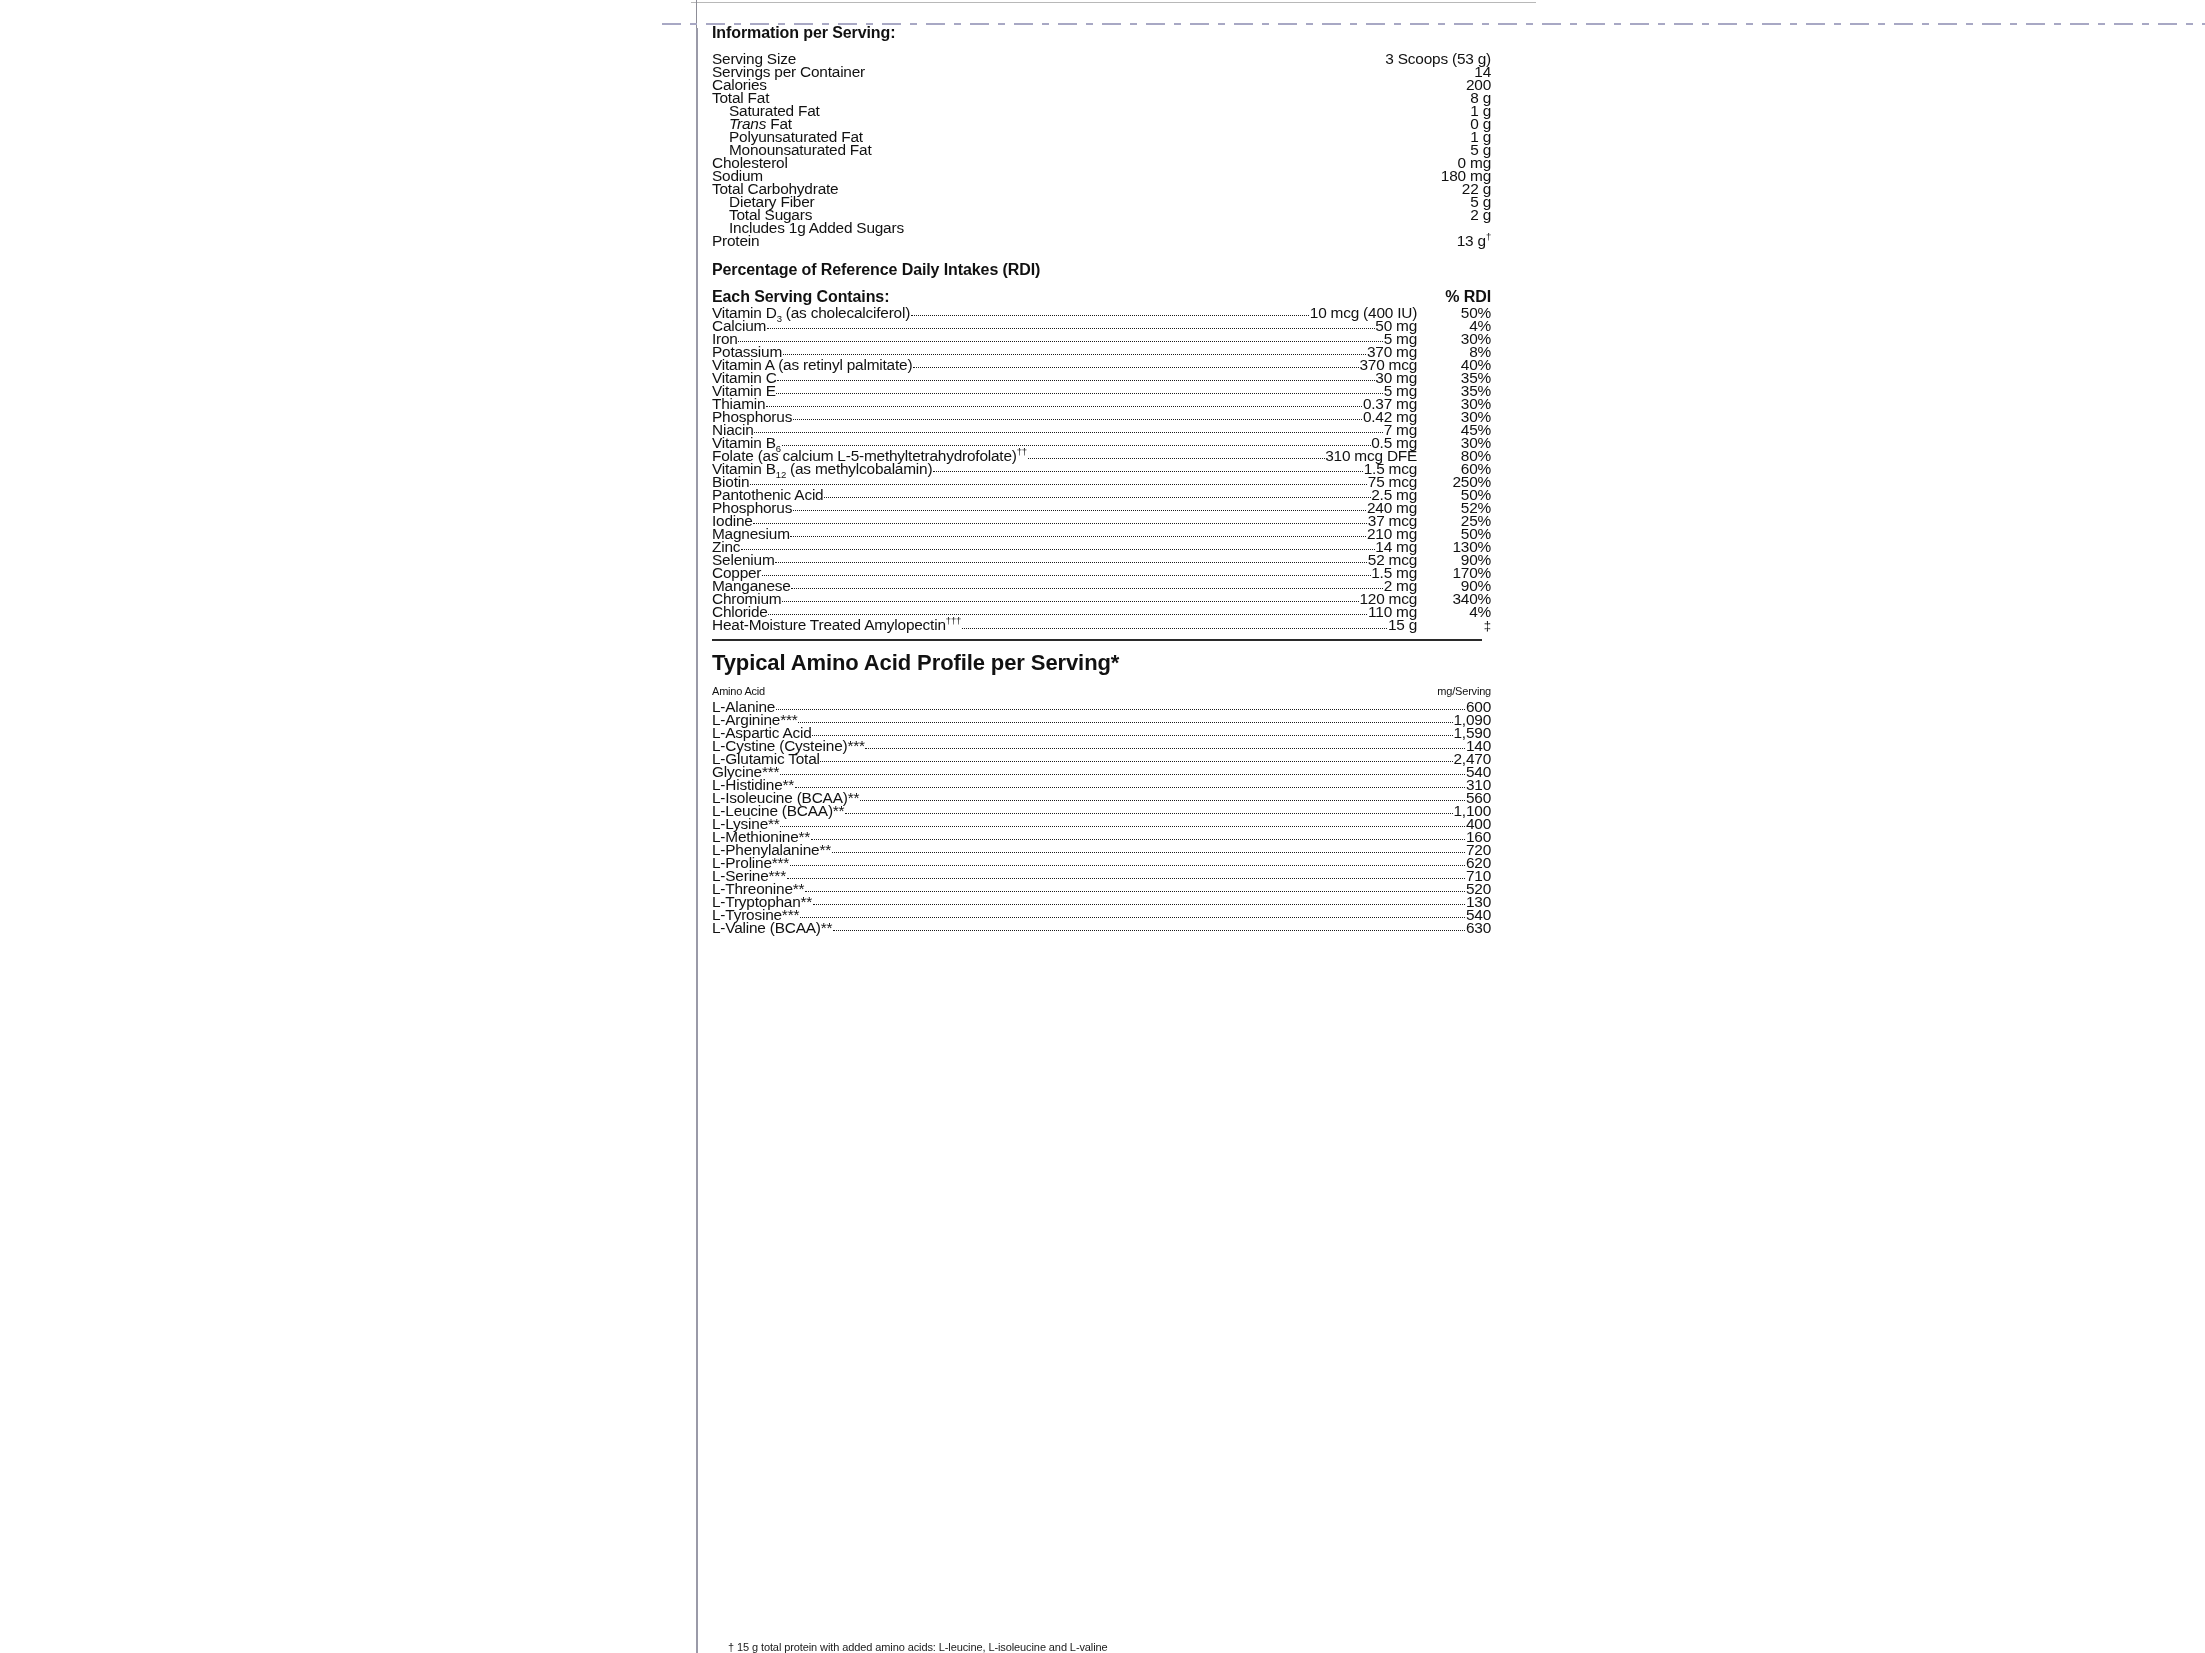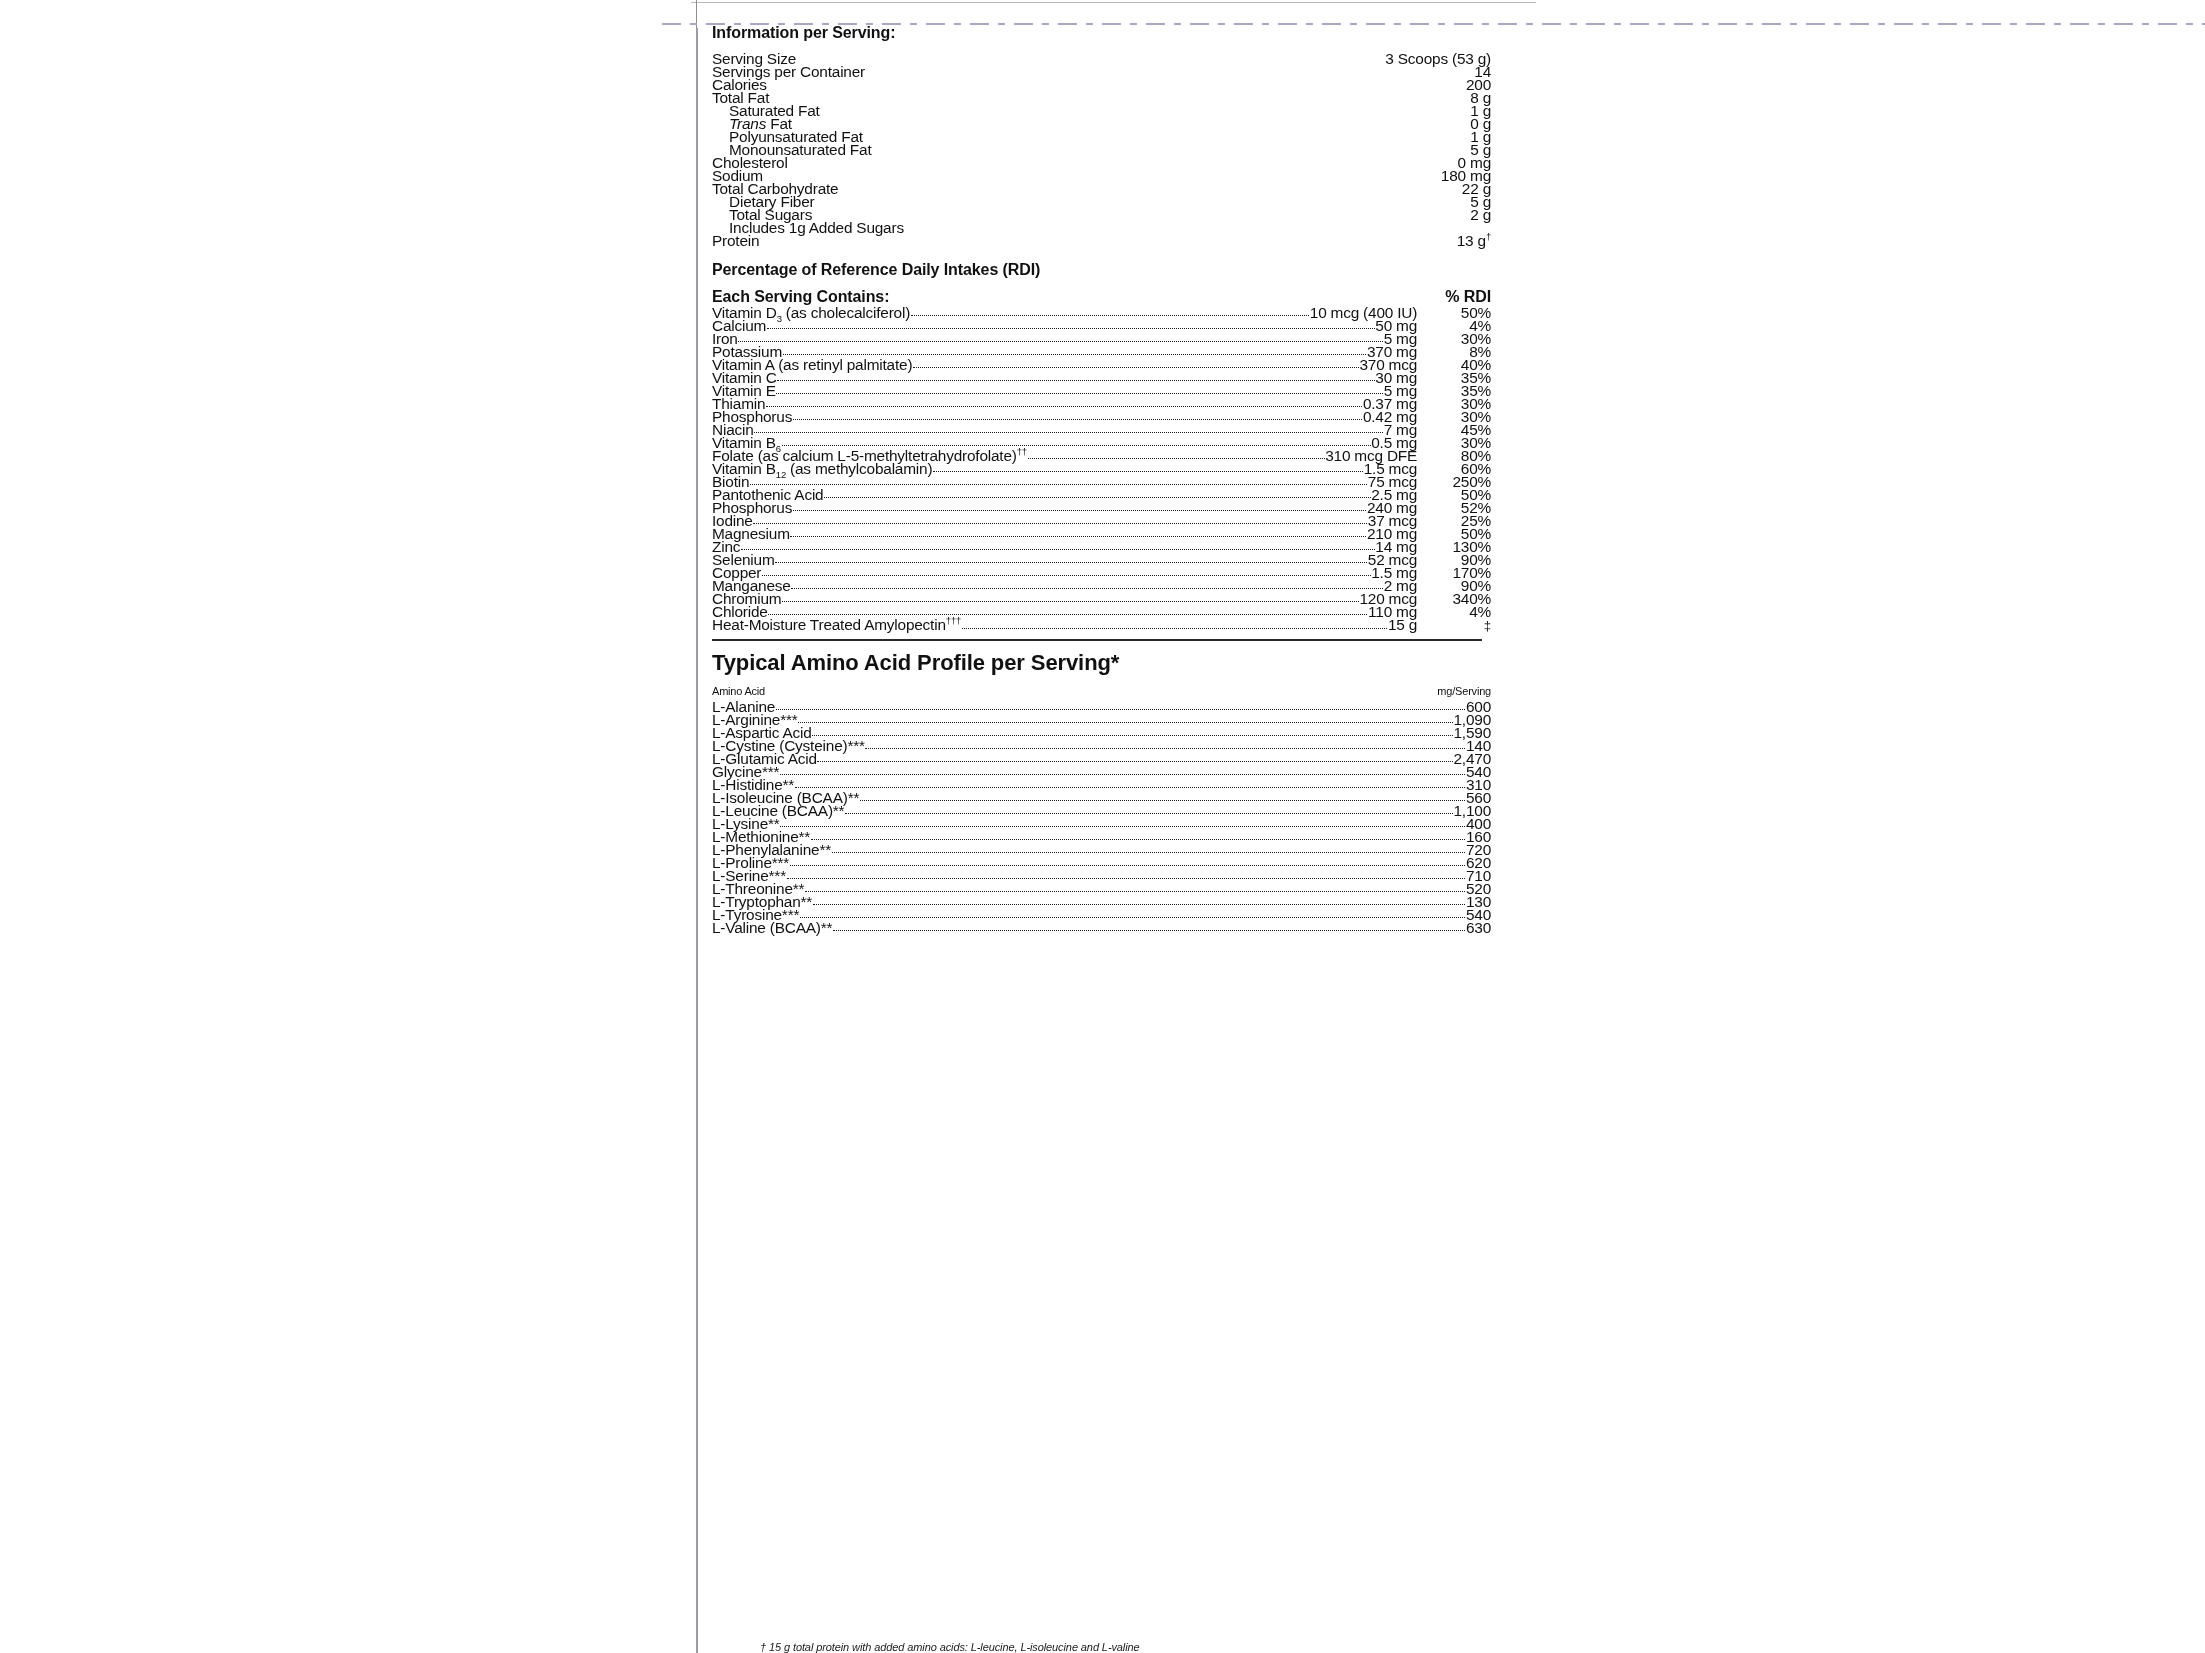--- a/index.html
+++ b/index.html
@@ -109,26 +109,25 @@
     height:2.2px; background:#2a2a2a;
     margin:6.6px 0 10.3px 0; width:770px;
   }
 
   sup { font-size:0.62em; vertical-align:super; line-height:0; }
   sub { font-size:0.62em; vertical-align:sub; line-height:0; }
   .ital { font-style:italic;text-align:center; }
 
   .footnote {
     position:absolute;
-    left:760px; top:1641px;
+    left:728px; top:1641px;
     font-size:11px;
     letter-spacing:-0.1px;
     white-space:nowrap;
     color:#1a1a1a;
-    font-style:italic;
   }
 
   .pct-only { 
     font-size:13.2px;
   }
 </style>
 </head>
 <body>
 
 <div id="page-frame-top"></div>
@@ -400,21 +399,21 @@
         <span class="nm">L-Aspartic Acid</span>
         <span class="lead"></span>
         <span class="val">1,590</span>
       </div>
       <div class="row">
         <span class="nm">L-Cystine (Cysteine)***</span>
         <span class="lead"></span>
         <span class="val">140</span>
       </div>
       <div class="row">
-        <span class="nm">L-Glutamic Acid</span>
+        <span class="nm">L-Glutamic Total</span>
         <span class="lead"></span>
         <span class="val">2,470</span>
       </div>
       <div class="row">
         <span class="nm">Glycine***</span>
         <span class="lead"></span>
         <span class="val">540</span>
       </div>
       <div class="row">
         <span class="nm">L-Histidine**</span>

